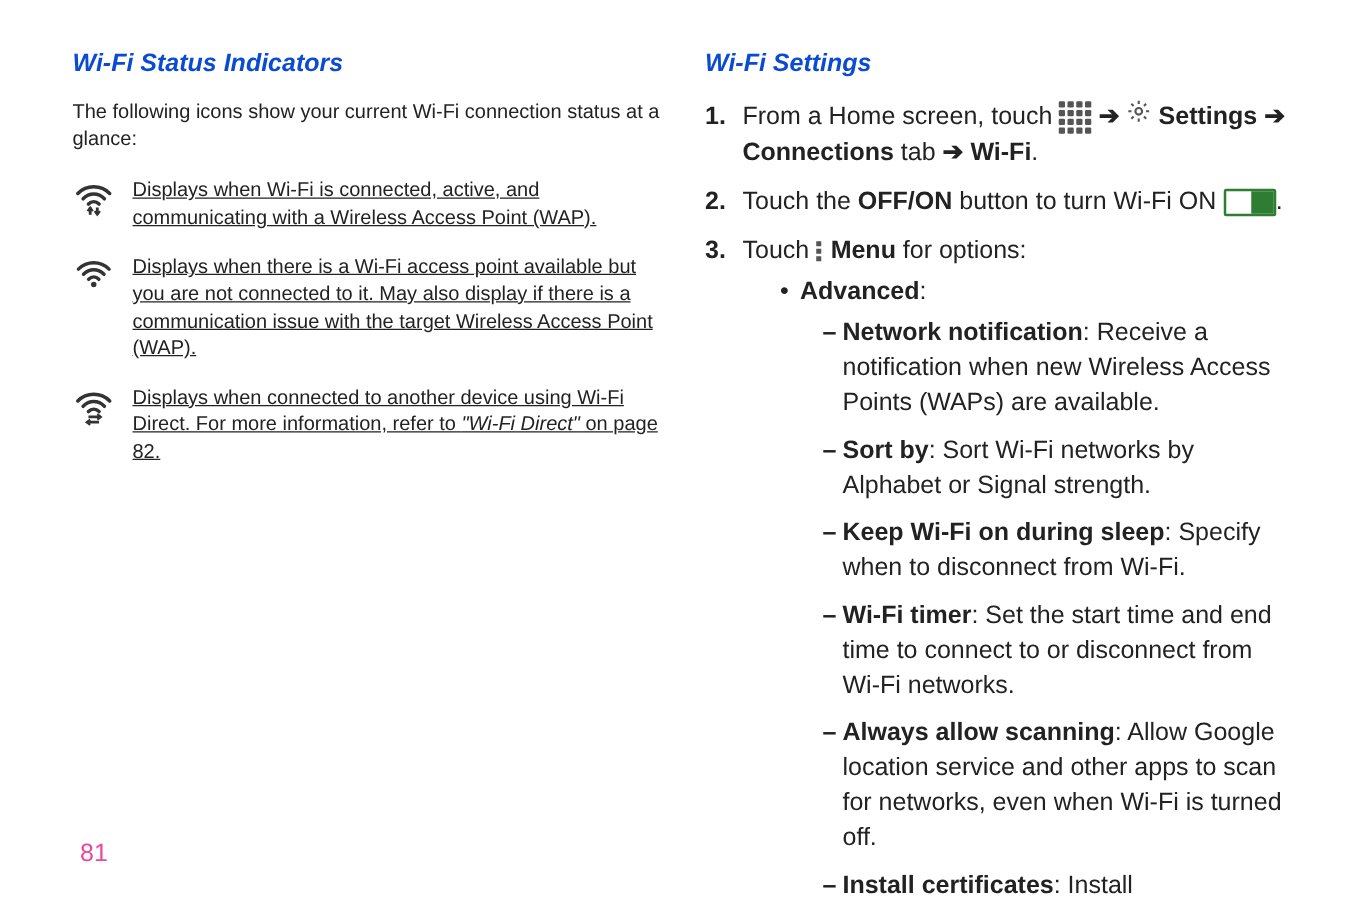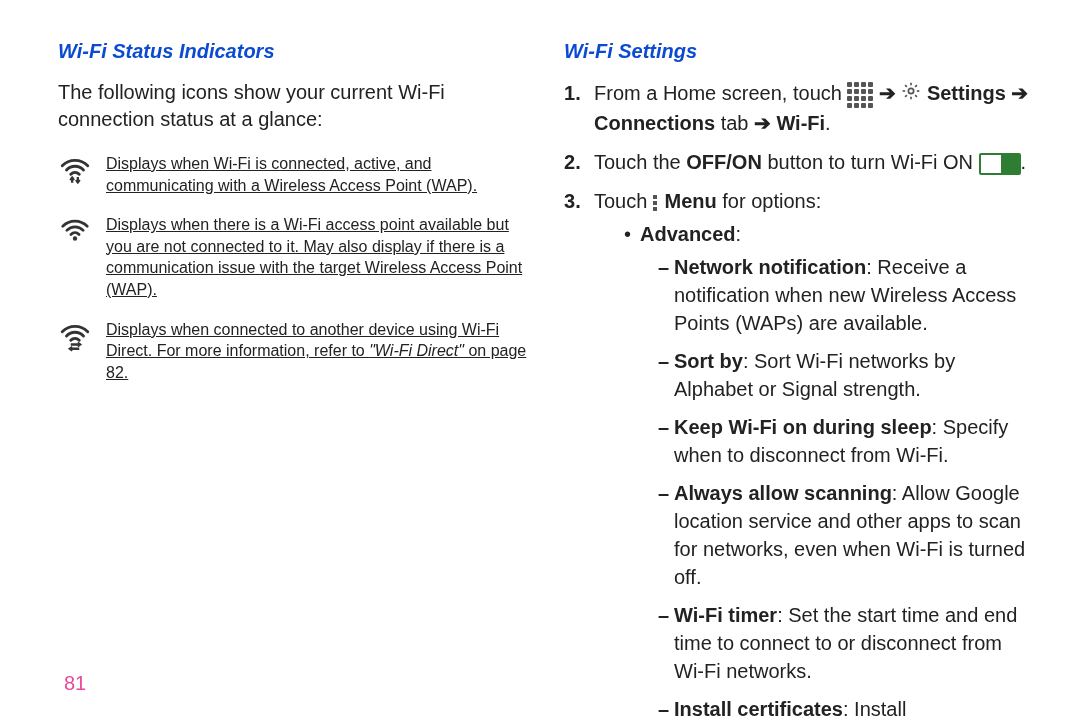--- a/index.html
+++ b/index.html
@@ -1,19 +1,19 @@
 <!DOCTYPE html>
 <html><head>
 <meta charset="utf-8">
 <style>
   html,body{margin:0;padding:0;width:1080px;height:720px;background:#fff;font-family:Arial,Helvetica,sans-serif;color:#222;}
   .page{box-sizing:border-box;padding:32px 46px 20px 58px;display:flex;gap:36px;}
   .col{flex:1;min-width:0;}
   .h{font-family:Arial,Helvetica,sans-serif;font-weight:700;font-style:italic;color:#0b4bd1;font-size:20px;margin:8px 0 16px;}
-  .intro{font-size:20px;line-height:1.35;margin-bottom:14px;}
+  .intro{font-size:16px;line-height:1.35;margin-bottom:14px;}
   .tbl{display:table;border-collapse:collapse;width:100%;}
   .row{display:table-row;text-decoration:underline;}
   .iconcell{display:table-cell;width:42px;vertical-align:top;padding:6px 6px 12px 0;}
   .txtcell{display:table-cell;vertical-align:top;padding:6px 0 12px 0;font-size:16px;line-height:1.35;}
   .ref{font-style:italic;}
   .pagenum{position:absolute;left:64px;bottom:25px;font-size:20px;color:#ec4899;}
   
   .ol{list-style:none;margin:0;padding:0;counter-reset:step;}
   .ol>li{counter-increment:step;position:relative;padding-left:30px;font-size:20px;line-height:1.45;margin-bottom:10px;}
   .ol>li::before{content:counter(step)".";position:absolute;left:0;top:0;font-weight:700;}
@@ -149,22 +149,22 @@
         <span class="menu3"><span></span><span></span><span></span></span>
         <span class="b">Menu</span><span> for options:</span>
 
         <ul class="sub1">
           <li>
             <span class="b">Advanced</span><span>:</span>
             <ul class="sub2">
               <li><span class="b">Network notification</span><span>: Receive a notification when new Wireless Access Points (WAPs) are available.</span></li>
               <li><span class="b">Sort by</span><span>: Sort Wi-Fi networks by Alphabet or Signal strength.</span></li>
               <li><span class="b">Keep Wi-Fi on during sleep</span><span>: Specify when to disconnect from Wi-Fi.</span></li>
+              <li><span class="b">Wi-Fi timer</span><span>: Set the start time and end time to connect to or disconnect from Wi-Fi networks.</span></li>
               <li><span class="b">Always allow scanning</span><span>: Allow Google location service and other apps to scan for networks, even when Wi-Fi is turned off.</span></li>
-              <li><span class="b">Wi-Fi timer</span><span>: Set the start time and end time to connect to or disconnect from Wi-Fi networks.</span></li>
               <li><span class="b">Install certificates</span><span>: Install authentication certificates.</span></li>
             </ul>
           </li>
         </ul>
       </li>
     </ol>
   </div>
 </div>
 
 <div class="pagenum">81</div>

